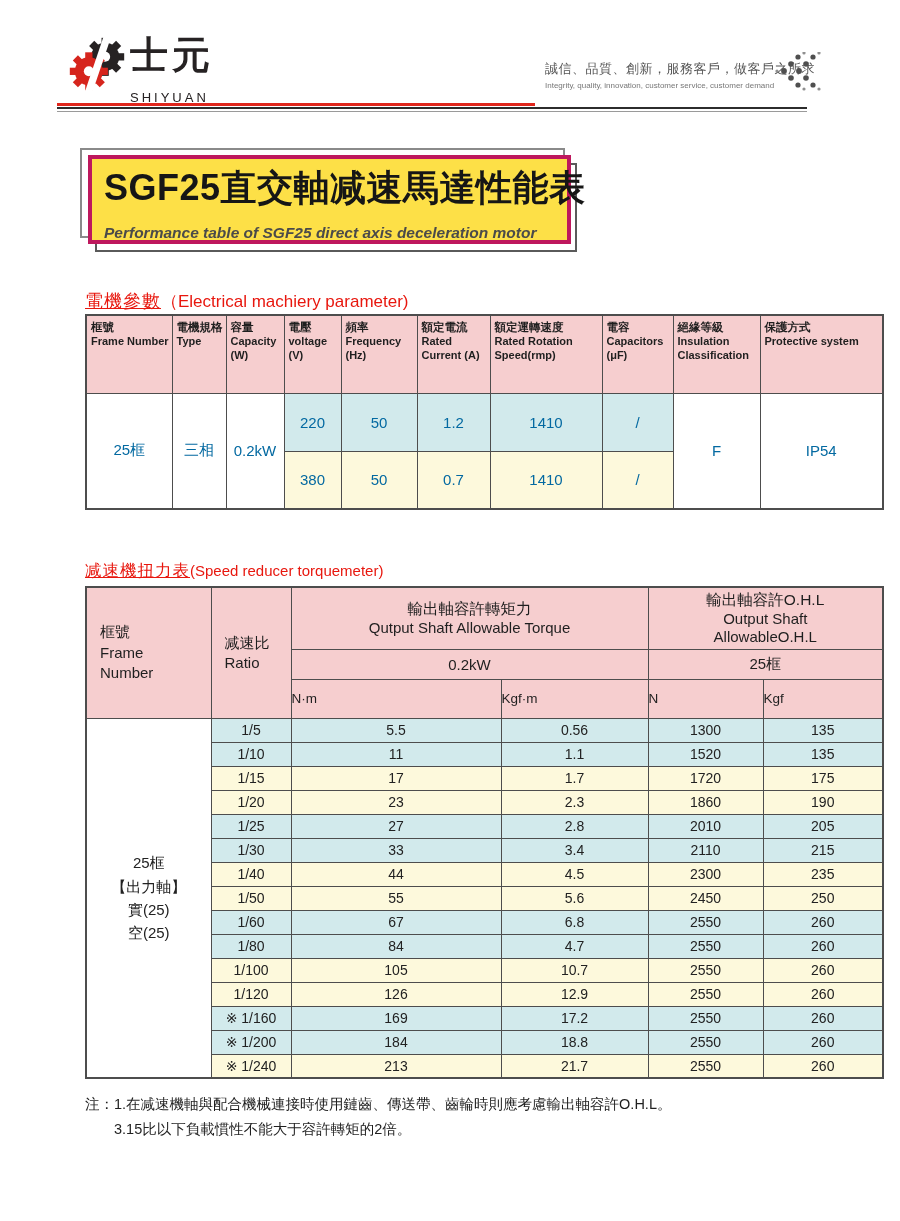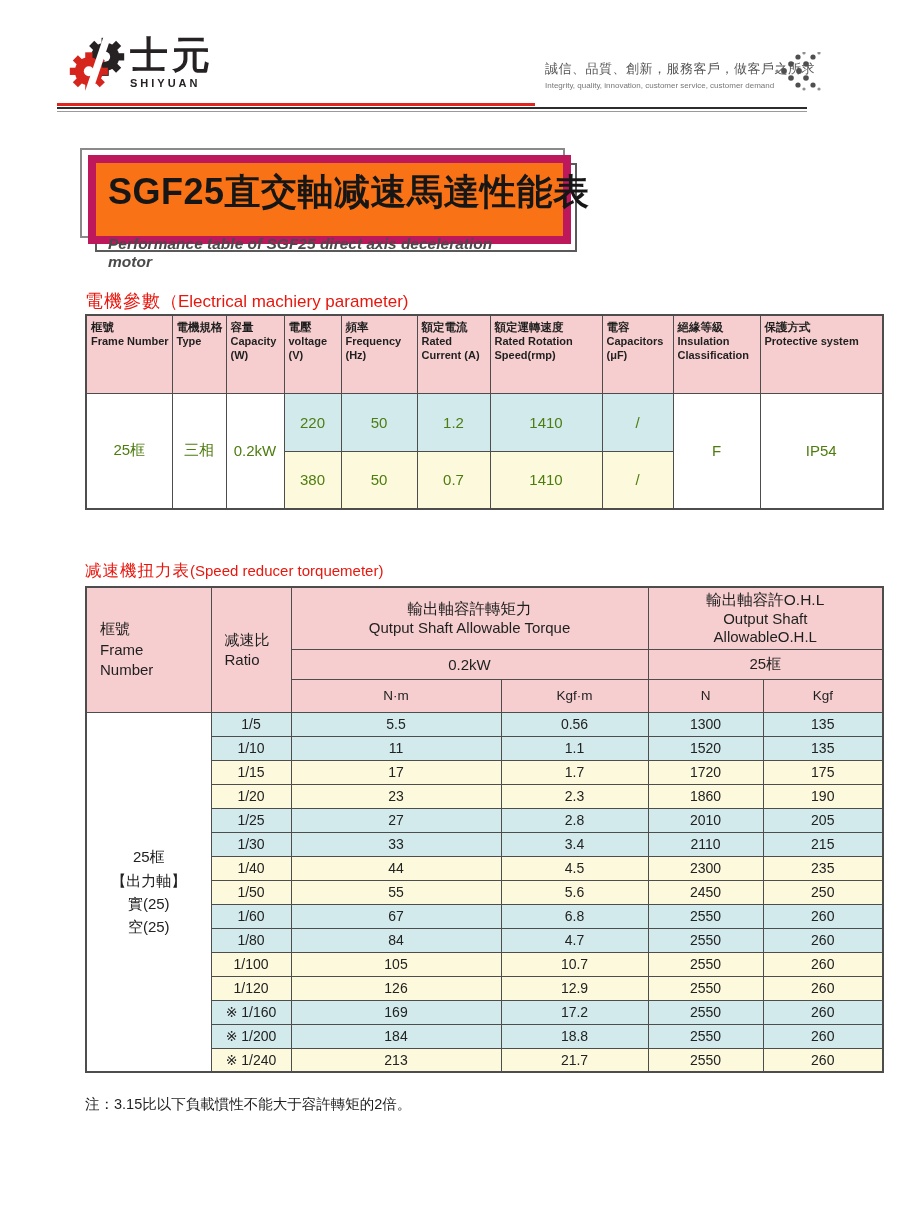--- a/index.html
+++ b/index.html
@@ -8,76 +8,76 @@
     position:relative; width:900px; height:1221px; margin:0 auto;
     background:#ffffff; overflow:hidden;
     font-family:"Liberation Sans","DejaVu Sans",sans-serif;
     color:#1f1f1f;
   }
 
   
   .logo { position:absolute; left:68px; top:36px; display:flex; align-items:flex-start; }
   .logo-text { margin-left:4px; }
   .logo-cn { font-size:38px; font-weight:bold; letter-spacing:4px; color:#262223; line-height:1.05;text-align:right; }
-  .logo-en { font-size:11px; font-weight:bold; letter-spacing:3px; color:#262223; margin-top:1px; }
+  .logo-en { font-size:13px; font-weight:normal; letter-spacing:3px; color:#262223; margin-top:14px; }
 
   .slogan { position:absolute; left:545px; top:60px; width:218px; }
   .slogan-zh { font-size:13px; color:#555; letter-spacing:0.5px; white-space:nowrap; }
   .slogan-en { font-size:8px; color:#777; margin-top:3px; white-space:nowrap; }
 
   .chevrons { position:absolute; left:768px; top:52px; }
 
   .rule-red   { position:absolute; left:57px; top:103px; width:478px; height:3px; background:#e0261c; }
   .rule-black { position:absolute; left:57px; top:107px; width:750px; height:2px; background:#2c2c2c; }
   .rule-gray  { position:absolute; left:57px; top:111px; width:750px; height:1px; background:#9a9a9a; }
 
   
   .title-box { position:absolute; left:80px; top:148px; width:497px; height:104px; }
   .frame-back1 { position:absolute; left:0; top:0; right:12px; bottom:14px; border:2px solid #8a8a8a; }
   .frame-back2 { position:absolute; left:15px; top:15px; right:0; bottom:0; border:2px solid #5a5a5a; }
-  .frame-main  { position:absolute; left:8px; top:7px; right:6px; bottom:8px; background:#f97316;
-                 border:8px solid #be185d; padding:5px 26px 0 12px; }
+  .frame-main  { position:absolute; left:8px; top:7px; right:6px; bottom:8px; background:#fde047;
+                 border:4px solid #be185d; padding:5px 26px 0 12px; }
   .main-title { font-size:36px; font-weight:bold; color:#161616; letter-spacing:0.5px; white-space:nowrap; }
-  .sub-title  { font-size:15.5px; font-weight:bold; font-style:italic; color:#4a4a4a; margin-top:18px; }
+  .sub-title  { font-size:15.5px; font-weight:bold; font-style:italic; color:#4a4a4a; margin-top:11px; }
 
   
   .section-title { position:absolute; color:#e8170e; white-space:nowrap; }
-  .section-title .zh { font-size:18px; letter-spacing:1px; }
+  .section-title .zh { font-size:18px; letter-spacing:1px;text-decoration:underline; }
   .section-title .en { font-size:17px; }
   #sec1 { left:85px; top:289px; }
   #sec2 { left:85px; top:560px; }
   #sec2 .zh { font-size:16.5px; }
   #sec2 .en { font-size:15px; }
 
   
   table { border-collapse:collapse; table-layout:fixed; }
   th, td { border:1px solid #4d4d4d; overflow:hidden; }
   .tbl { position:absolute; left:85px; width:797px; border:2px solid #4d4d4d; }
   .pink  { background:#f6cecf; }
   .blue  { background:#d2eaec; }
   .cream { background:#fdf9dc; }
   .white { background:#ffffff; }
 
   
   #electrical-table { top:314px; }
   #electrical-table th { height:78px; text-align:left; vertical-align:top; padding:4px 2px 0 4px; }
   .th-zh { font-size:11.5px; font-weight:bold; line-height:1.3; }
   .th-en { font-size:11px;  font-weight:bold; line-height:1.25; }
-  #electrical-table td { height:58px; text-align:center; vertical-align:middle; font-size:15px; color:#4d7c0f; }
+  #electrical-table td { height:58px; text-align:center; vertical-align:middle; font-size:15px; color:#0369a1; }
 
   
   #torque-table { top:586px; }
   #torque-table th { font-weight:normal; color:#1f1f1f; }
   .th-frame, .th-ratio { text-align:left; vertical-align:middle; padding-left:13px; }
   .th-frame div, .th-ratio div { font-size:15px; line-height:1.35; }
   .th-group { height:62px; text-align:center; vertical-align:middle; }
   .th-group .g-zh { font-size:15.5px; line-height:1.2; }
   .th-group .g-en { font-size:15px;  line-height:1.2; }
   .th-sub  { height:30px; text-align:center; font-size:15px; }
-  .th-unit { height:33px; text-align:center; font-size:13.5px; }
+  .th-unit { height:39px; text-align:left; font-size:13.5px; }
   #torque-table td { height:24px; text-align:center; vertical-align:middle; font-size:14px; color:#222; }
   .frame-cell { background:#fff; vertical-align:middle; }
   .frame-cell div { font-size:15px; line-height:1.55; text-align:center; }
 
   
   .notes { position:absolute; left:85px; top:1092px; width:760px; display:flex; }
   .notes-prefix { font-size:14.5px; line-height:25px; white-space:nowrap; }
   .notes-items  { font-size:14.5px; line-height:25px; }
   .notes-items div { white-space:nowrap; }
 </style>
@@ -392,17 +392,18 @@
       <td>21.7</td>
       <td>2550</td>
       <td>260</td>
     </tr>
       </tbody>
   </table>
 
   <div class="notes">
     <div class="notes-prefix">注：</div>
     <div class="notes-items" id="notes-items">
+        <div>1.在减速機軸與配合機械連接時使用鏈齒、傳送帶、齒輪時則應考慮輸出軸容許O.H.L。</div>
         <div>3.15比以下負載慣性不能大于容許轉矩的2倍。</div>
       </div>
   </div>
 
 </div>
 
 </body></html>

